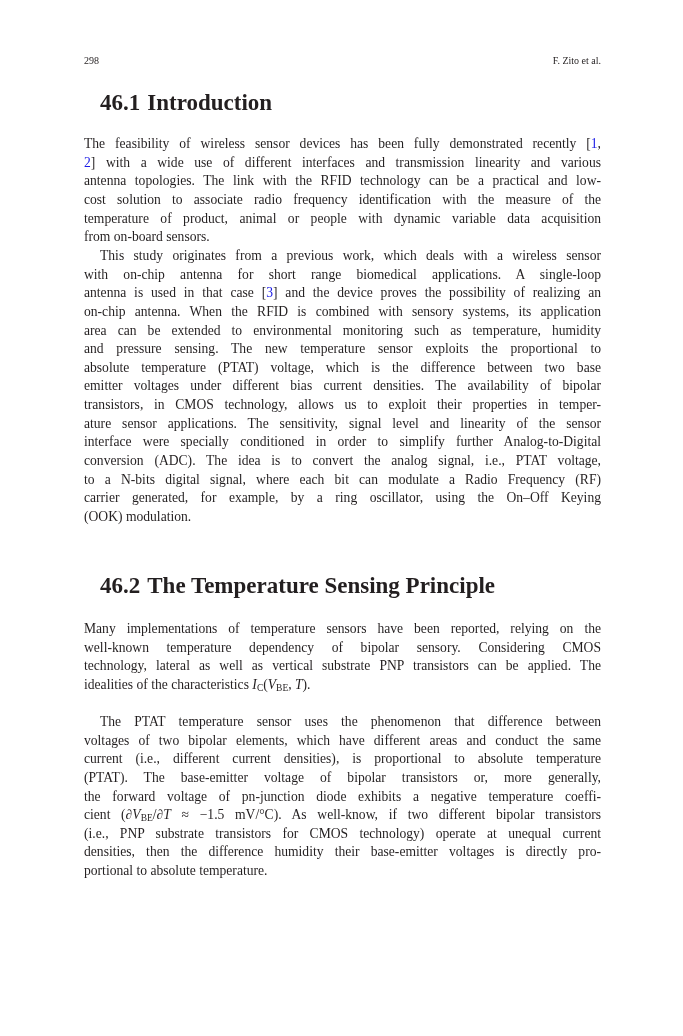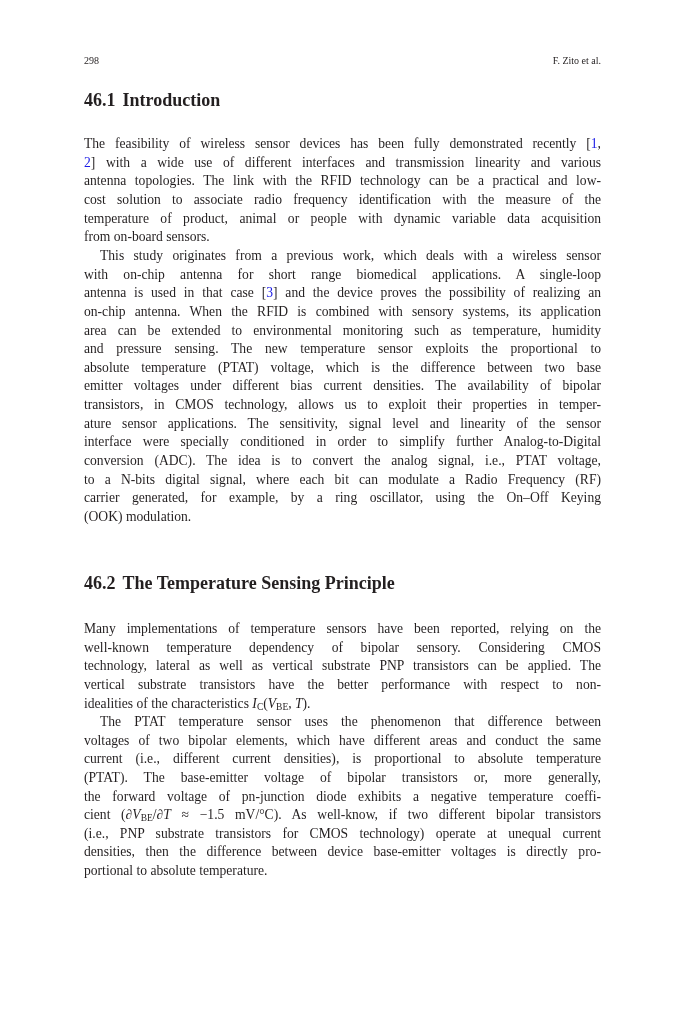--- a/index.html
+++ b/index.html
@@ -2,21 +2,21 @@
 <html><head>
 <meta charset="utf-8">
 <style>
   html, body { margin: 0; padding: 0; background: #ffffff; }
   body { width: 683px; height: 1036px; position: relative; overflow: hidden;
          font-family: "Liberation Serif", "DejaVu Serif", serif; color: #231f20; }
   .running-head { position: absolute; top: 55px; left: 84px; width: 517px; height: 16px;
                   font-size: 10px; }
   .running-head .pg { position: absolute; left: 0; top: 0; }
   .running-head .auth { position: absolute; right: 0; top: 0; }
-  h2 { position: absolute; left: 84px; margin: 0; font-size: 18px; font-weight: bold; white-space: nowrap; }
+  h2 { position: absolute; left: 100px; margin: 0; font-size: 23px; font-weight: bold; white-space: nowrap; }
   h2 .num { margin-right: 7px; }
   .para { position: absolute; left: 84px; width: 517px; font-size: 13.6px; }
   .line { display: block; height: 18.65px; line-height: 18.65px; text-align: justify;
           text-align-last: justify; white-space: nowrap; overflow: visible; }
   .line.last { text-align-last: left; }
   .line.indent { text-indent: 16px; }
   .cite { color: #1a1ae6; }
   i { font-style: italic; }
   sub { font-size: 9.5px; vertical-align: -2px; line-height: 0; }
 </style>
@@ -60,27 +60,26 @@
 </div>
 
 <h2 style="top:573px;">
   <span class="num">46.2</span><span>The Temperature Sensing Principle</span>
 </h2>
 
 <div class="para" style="top:620px;">
   <span class="line">Many implementations of temperature sensors have been reported, relying on the</span>
   <span class="line">well-known temperature dependency of bipolar sensory. Considering CMOS</span>
   <span class="line">technology, lateral as well as vertical substrate PNP transistors can be applied. The</span>
-  <span class="line">vertical substrate transistors have the better performance with respect to non-</span>
   <span class="line last"><span>idealities of the characteristics </span><i>I</i><sub>C</sub><span>(</span><i>V</i><sub>BE</sub><span>, </span><i>T</i><span>).</span></span>
 </div>
 
 <div class="para" style="top:713px;">
   <span class="line indent">The PTAT temperature sensor uses the phenomenon that difference between</span>
   <span class="line">voltages of two bipolar elements, which have different areas and conduct the same</span>
   <span class="line">current (i.e., different current densities), is proportional to absolute temperature</span>
   <span class="line">(PTAT). The base-emitter voltage of bipolar transistors or, more generally,</span>
   <span class="line">the forward voltage of pn-junction diode exhibits a negative temperature coeffi-</span>
   <span class="line"><span>cient (∂</span><i>V</i><sub>BE</sub><span>/∂</span><i>T</i><span> ≈ −1.5 mV/°C). As well-know, if two different bipolar transistors</span></span>
   <span class="line">(i.e., PNP substrate transistors for CMOS technology) operate at unequal current</span>
-  <span class="line">densities, then the difference between device base-emitter voltages is directly pro-</span>
+  <span class="line">densities, then the difference humidity their base-emitter voltages is directly pro-</span>
   <span class="line last">portional to absolute temperature.</span>
 </div>
 
 </body></html>

